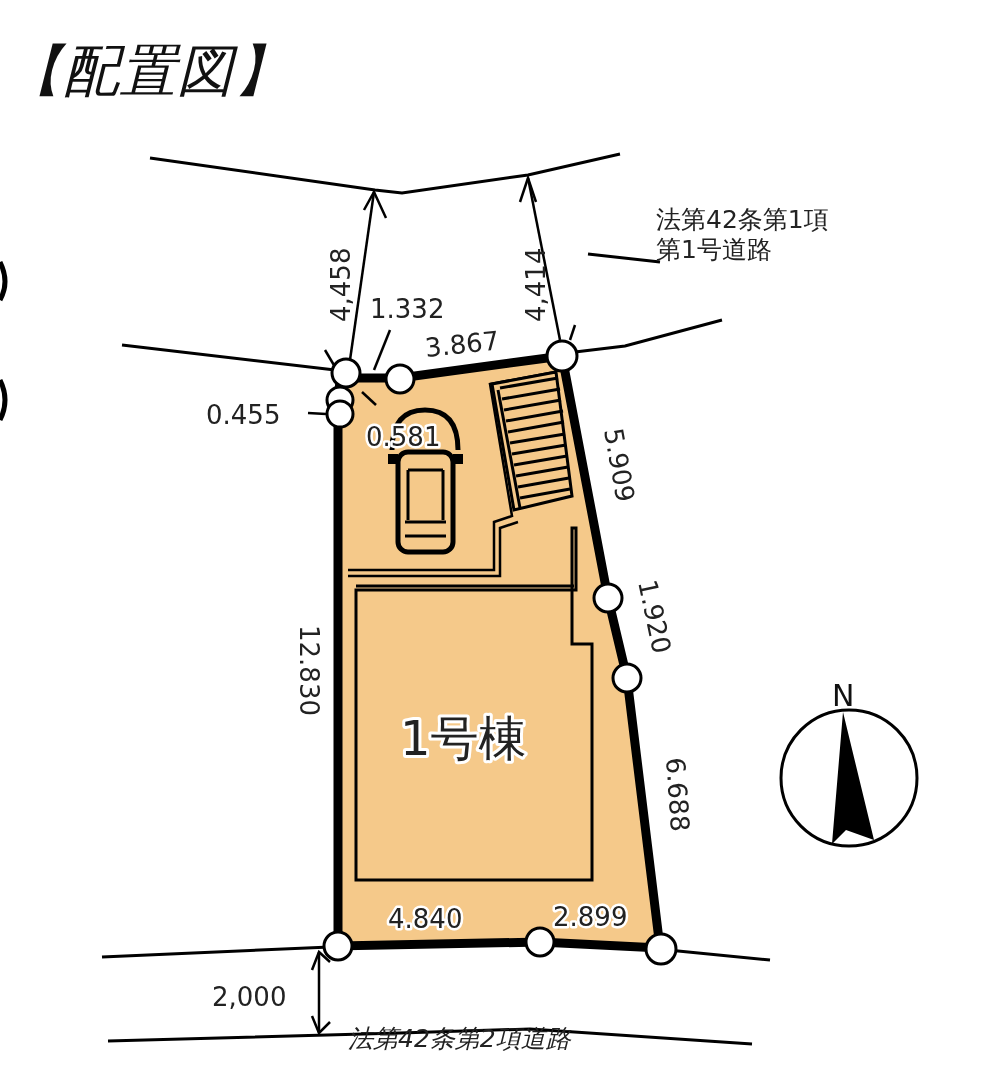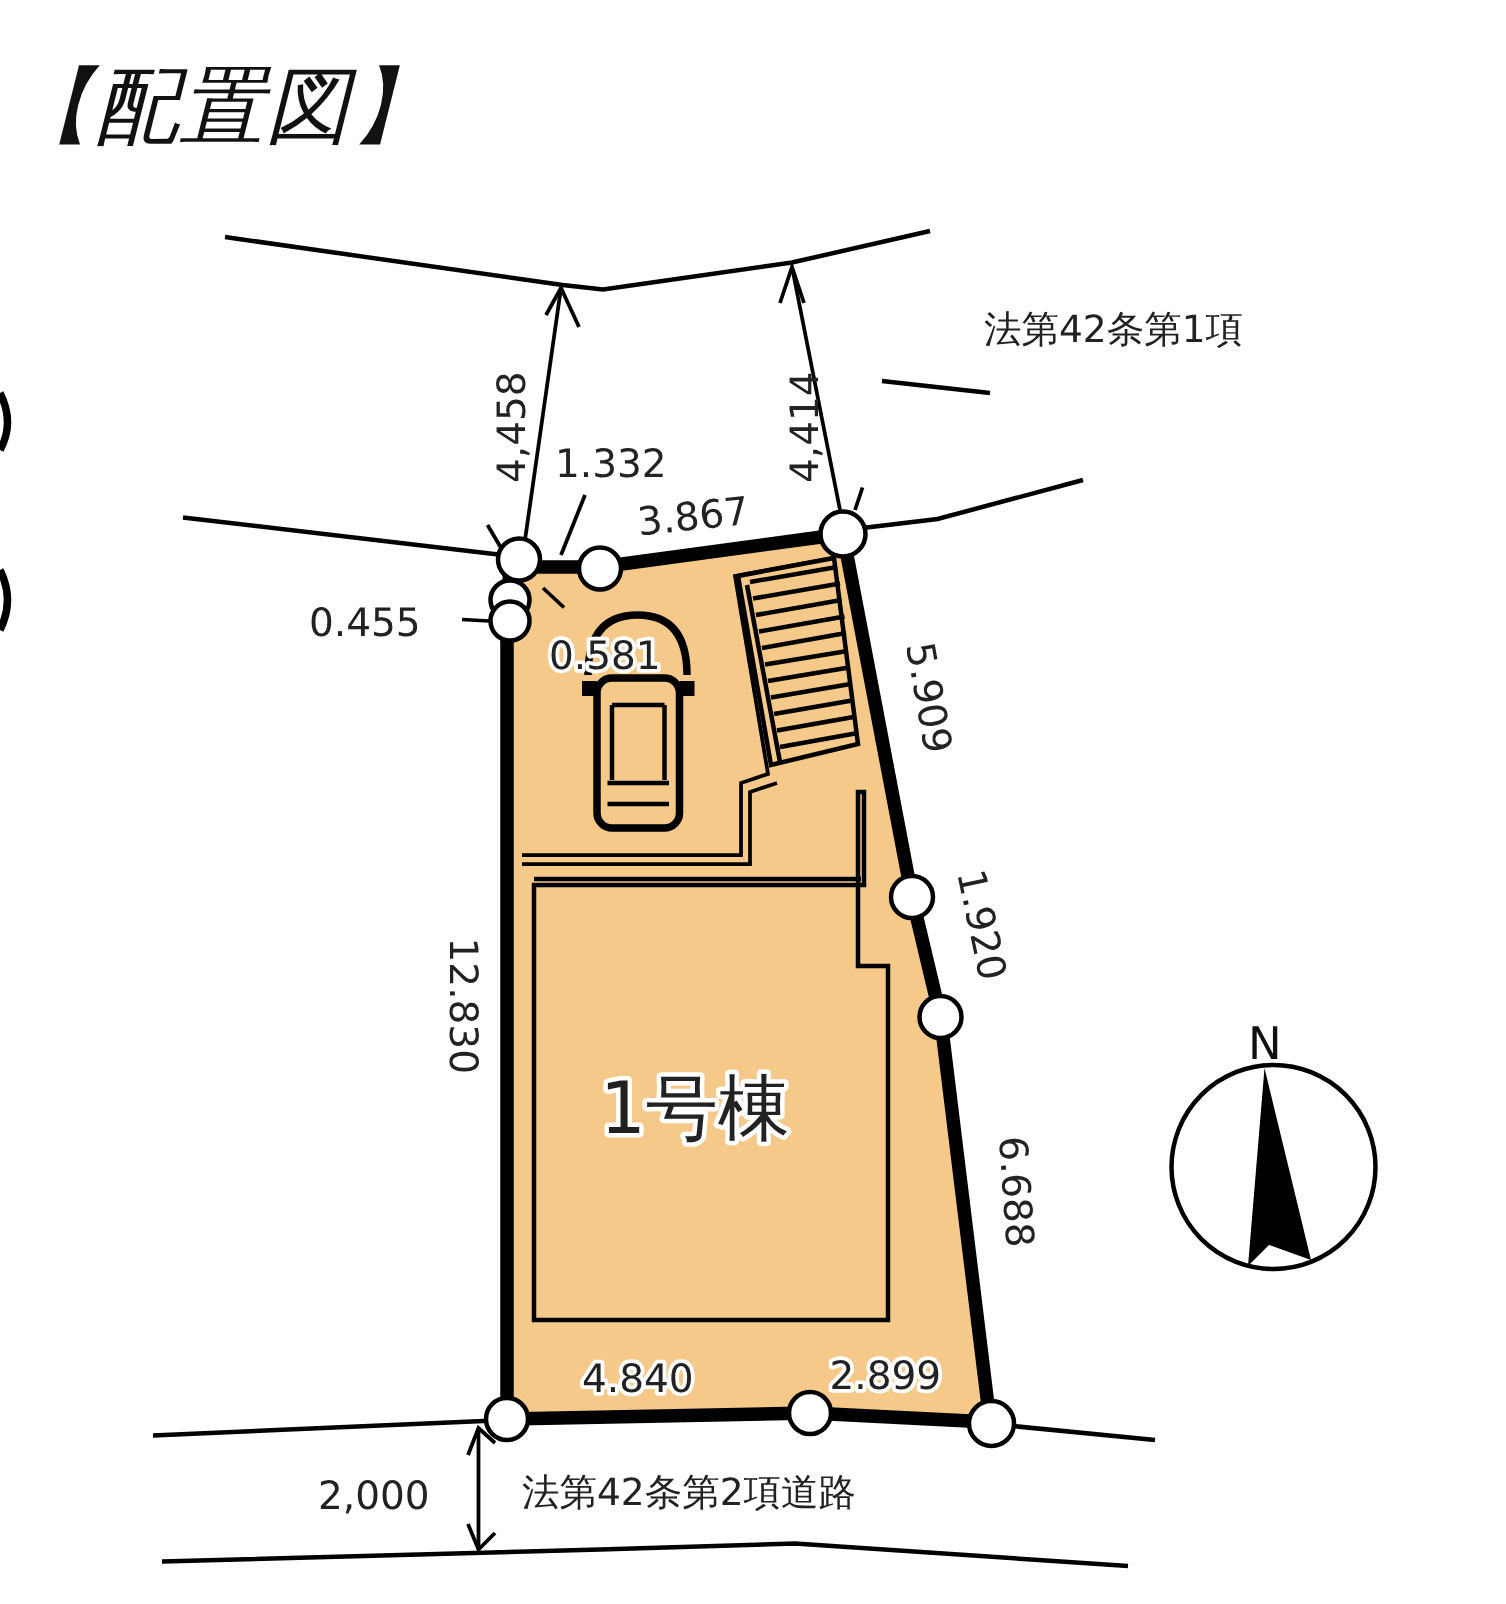--- a/index.html
+++ b/index.html
@@ -117,15 +117,16 @@
 
   <g>
     <text class="north" x="832" y="706">N</text>
     <circle cx="849" cy="778" r="68" fill="none" stroke="#000" stroke-width="3"></circle>
     <polygon points="843,712 832,844 846,830 874,840" fill="#000"></polygon>
   </g>
 </svg>
 
 <div class="road-label" style="left:656px; top:205px;">
   <div>法第42条第1項</div>
+  <div>第1号道路</div>
 </div>
 
-<div class="road-label" style="left:348px; top:980px;">法第42条第2項道路</div>
+<div class="road-label" style="left:348px; top:1024px;font-style:italic;">法第42条第2項道路</div>
 
 </body></html>

